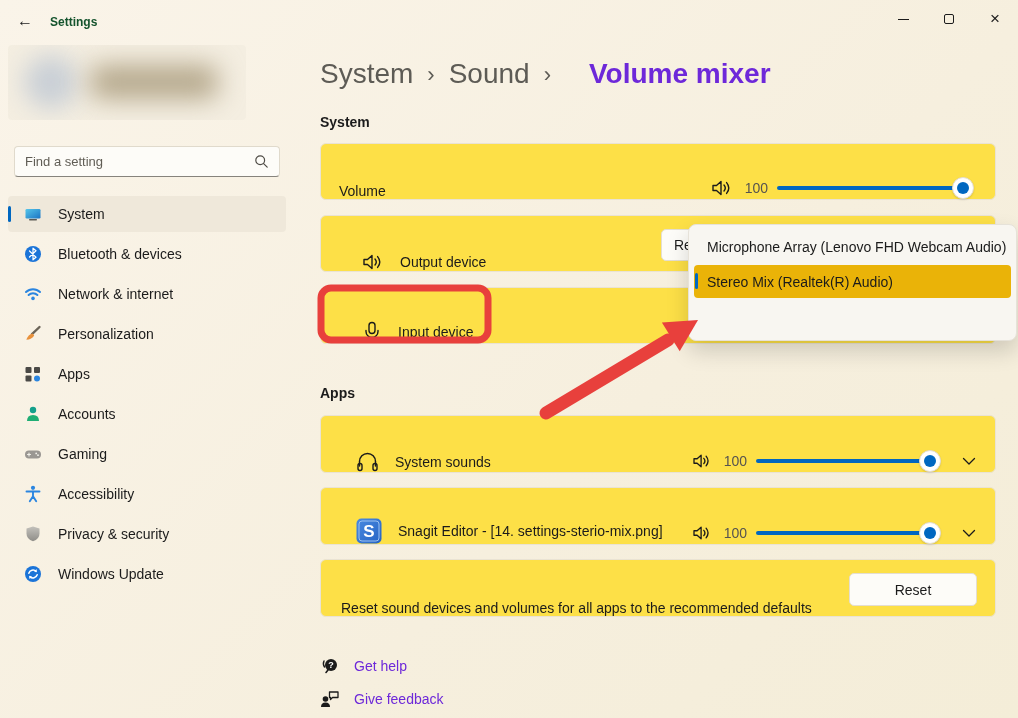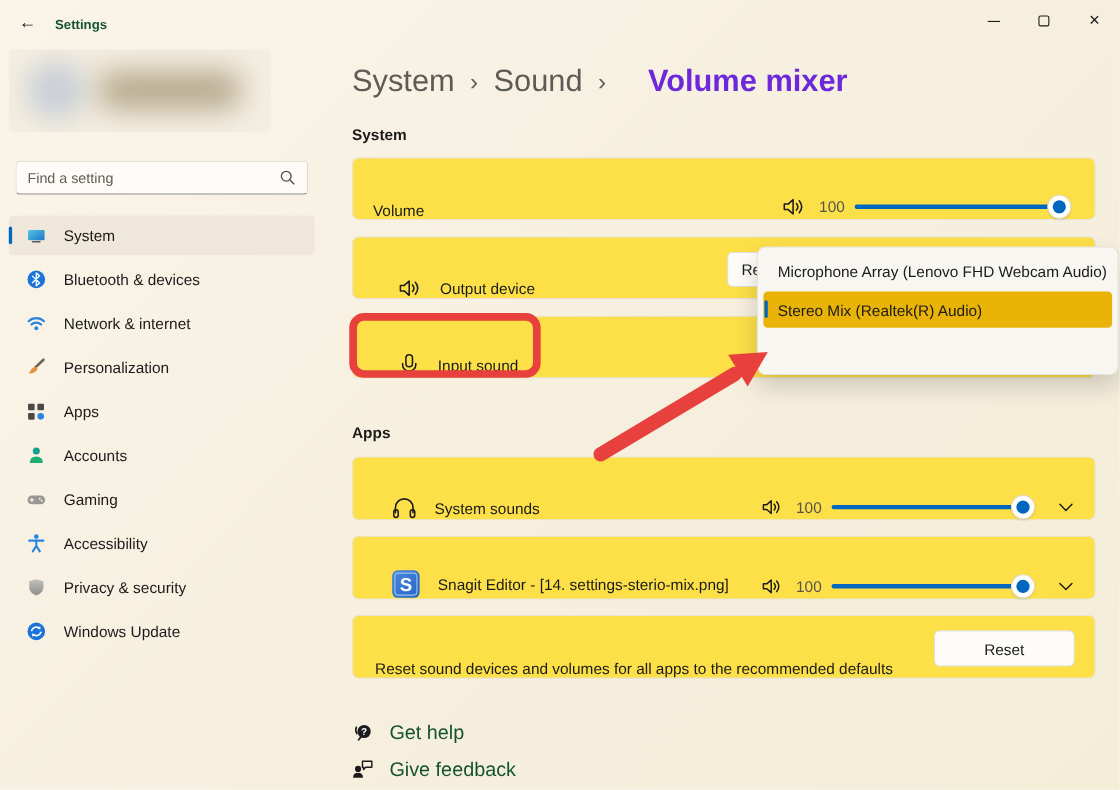--- a/index.html
+++ b/index.html
@@ -73,21 +73,21 @@
   .chev { width:16px; height:12px; margin-left:22px; }
   .re-button { position:absolute; left:340px; top:13px; width:90px; height:32px; background:#fdfcf8;
                border:1px solid #e4ded1; border-radius:5px; font-size:14px; color:#1b1b1b;
                display:flex; align-items:center; padding-left:12px; }
   .reset-btn { position:absolute; right:18px; top:13px; width:128px; height:33px; background:#fdfcf8;
                border:1px solid #e4ded1; border-radius:5px; font-size:14px; color:#1b1b1b;
                display:flex; align-items:center; justify-content:center; cursor:default; }
   .footer { margin-top:38px; }
   .foot-row { display:flex; align-items:center; gap:14px; height:22px; margin-bottom:11px; }
   .foot-icon { width:20px; height:20px; }
-  .foot-link { font-size:18px; color:#14532d; text-decoration:none; }
+  .foot-link { font-size:14px; color:#6d28d9; text-decoration:none; }
   
   .dropdown { position:absolute; left:688px; top:224px; width:329px; height:117px; z-index:30;
               background:#f8f6f1; border:1px solid #e6e2d9; border-radius:8px;
               box-shadow:0 10px 22px rgba(0,0,0,.16); padding:5px; }
   .dd-item { position:relative; height:33px; margin-bottom:2px; border-radius:4px; display:flex;
              align-items:center; padding-left:13px; font-size:14px; color:#1b1b1b; cursor:default; }
   .dd-item.selected { background:#eab308; }
   .dd-item.selected .dd-accent { position:absolute; left:1px; top:8px; width:3px; height:16px;
                                  border-radius:2px; background:#0067c0; }
   
@@ -268,21 +268,21 @@
     </div>
   </div>
 
   <div class="card h57">
     <div class="row-left pad">
       <svg width="20" height="22" viewBox="0 0 20 22">
         <rect x="7" y="1.5" width="6" height="11" rx="3" fill="none" stroke="#1b1b1b" stroke-width="1.4"></rect>
         <path d="M4 9.5 v1 a6 6 0 0 0 12 0 v-1" fill="none" stroke="#1b1b1b" stroke-width="1.4" stroke-linecap="round"></path>
         <line x1="10" y1="16.5" x2="10" y2="20" stroke="#1b1b1b" stroke-width="1.4" stroke-linecap="round"></line>
       </svg>
-      <span class="row-label">Input sound</span>
+      <span class="row-label">Input device</span>
     </div>
   </div>
 
   <div class="section-label apps">Apps</div>
 
   <div class="card h58 first4">
     <div class="row-left">
       <svg width="23" height="21" viewBox="0 0 23 21">
         <path d="M3.5 15 v-4.5 a8 8 0 0 1 16 0 V15" fill="none" stroke="#1b1b1b" stroke-width="1.5" stroke-linecap="round"></path>
         <rect x="2" y="12.5" width="4" height="7" rx="2" fill="none" stroke="#1b1b1b" stroke-width="1.4"></rect>

